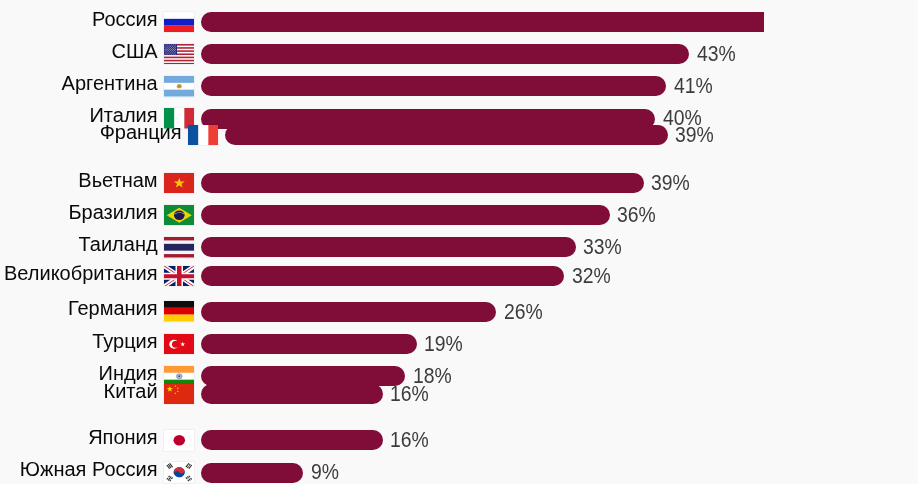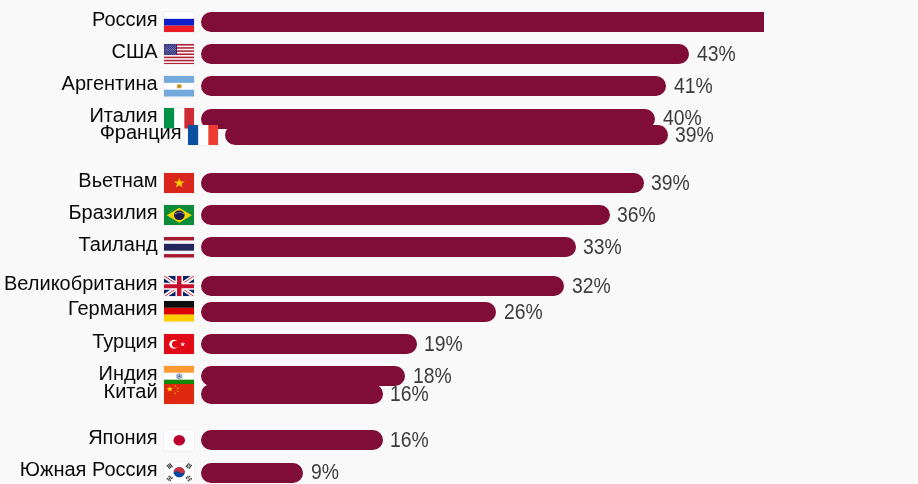--- a/index.html
+++ b/index.html
@@ -183,21 +183,21 @@
     <span class="flag">
           <svg viewBox="0 0 62 46" preserveAspectRatio="none">
             <rect width="62" height="46" fill="#a51931"></rect>
             <rect y="7.67" width="62" height="30.66" fill="#f4f5f8"></rect>
             <rect y="15.33" width="62" height="15.34" fill="#25265e"></rect>
           </svg>
         </span>
     <div class="bar" style="width: 374.6px;"></div>
     <div class="pct" style="left: 583.1px;">33%</div>
    </div>
-   <div class="row" style="top: 264px;">
+   <div class="row" style="top: 254px;">
     <div class="label">Великобритания</div>
     <span class="flag">
           <svg viewBox="0 0 62 46" preserveAspectRatio="none">
             <rect width="62" height="46" fill="#012169"></rect>
             <clipPath id="ukclip">
               <rect width="62" height="46"></rect>
             </clipPath>
             <g clip-path="url(#ukclip)">
               <path d="M0,0 L62,46 M62,0 L0,46" stroke="#fcfcfc" stroke-width="9.2"></path>
               <clipPath id="ukq1">

